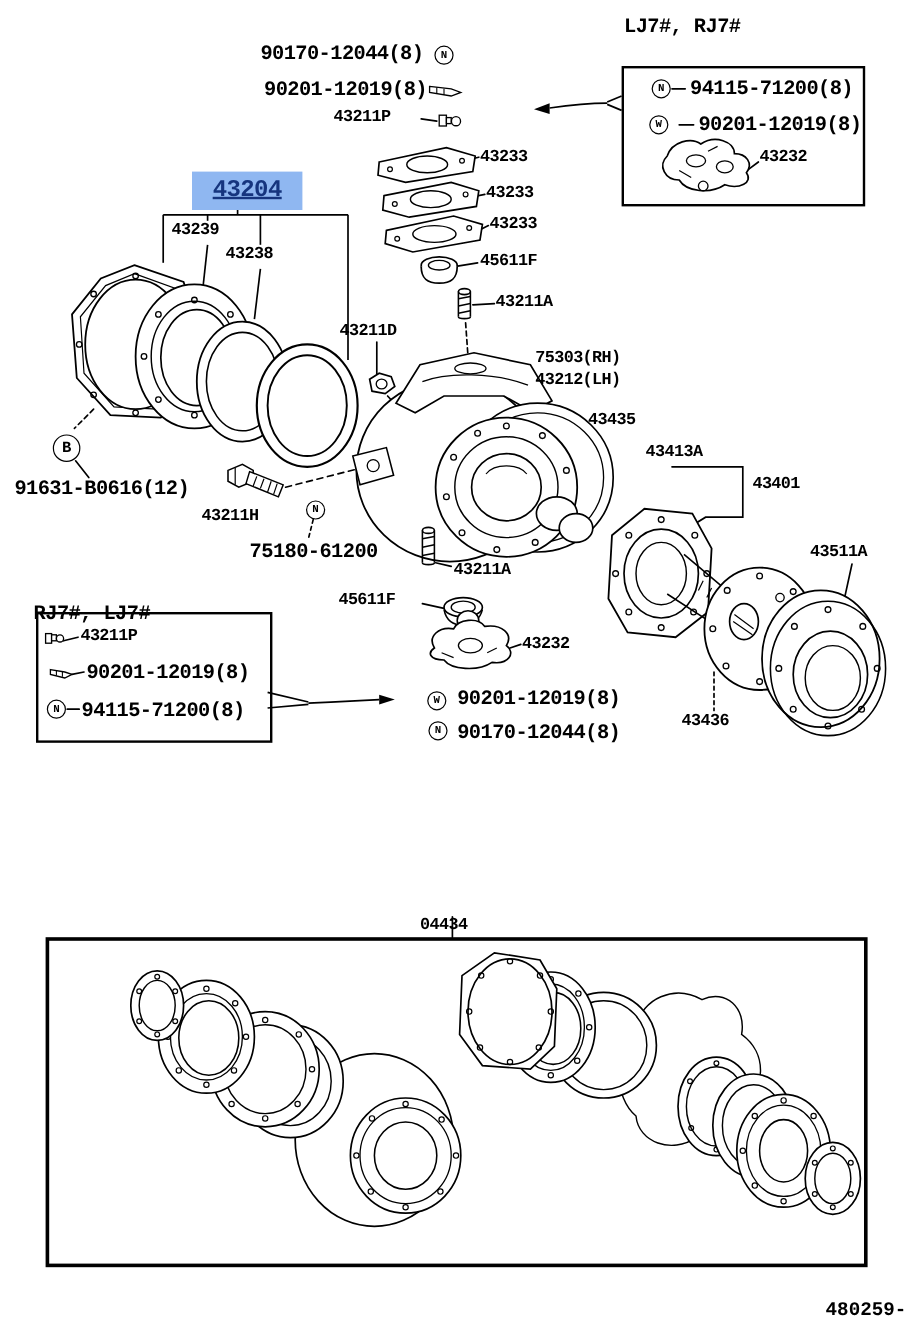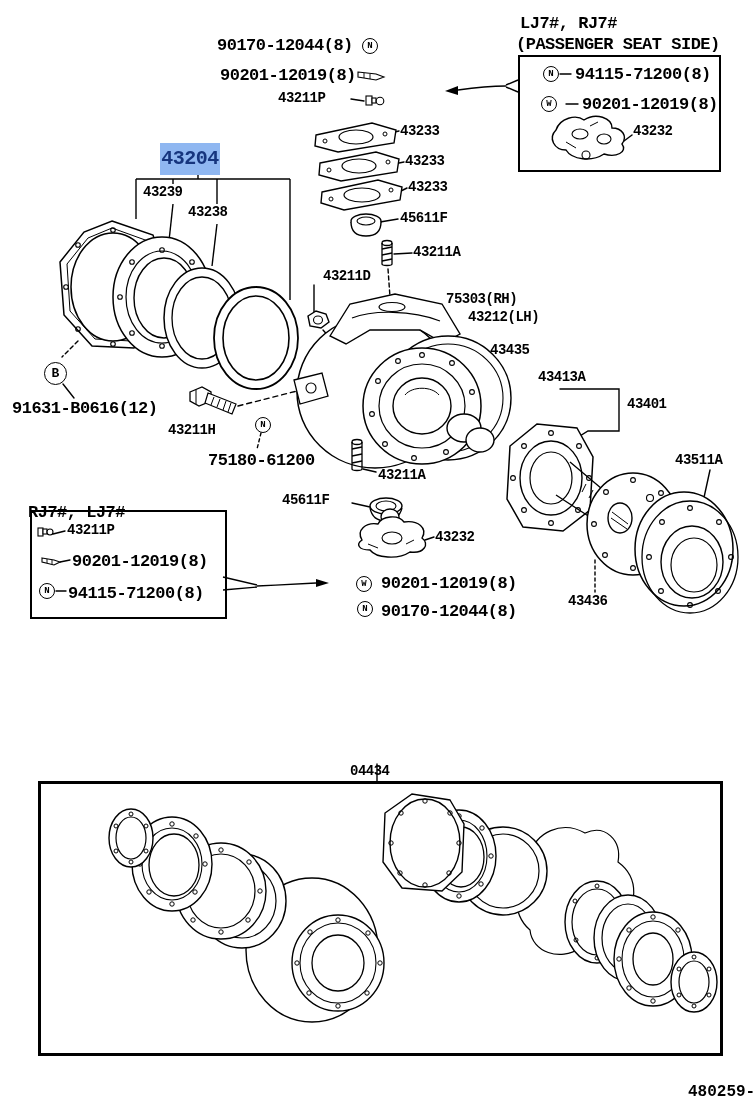--- a/index.html
+++ b/index.html
@@ -3,22 +3,22 @@
 <meta charset="utf-8">
 <style>
   html,body{margin:0;padding:0;background:#fff;}
   .screen{position:relative;width:756px;height:1108px;background:#fff;overflow:hidden;
           font-family:"Liberation Mono","DejaVu Sans Mono",monospace;font-weight:bold;color:#000;}
   .art{position:absolute;left:0;top:0;}
   .lbl{position:absolute;white-space:nowrap;line-height:1;letter-spacing:-0.5px;}
   .s20{font-size:14px;}
   .s17{font-size:17px;}
   .s12{font-size:16px;letter-spacing:0;}
-  .hl{left:160px;top:143px;width:60px;height:32px;display:flex;align-items:center;justify-content:center;
-      background:#8FB7F1;color:#16357E;font-size:20px;}
+  .hl{left:160px;top:143px;width:92px;height:32px;display:flex;align-items:center;justify-content:center;
+      background:#8FB7F1;color:#16357E;font-size:20px;text-decoration:underline;}
   .cbox{position:absolute;border:2px solid #000;background:transparent;}
   .marker{position:absolute;width:14px;height:14px;border:1.5px solid #000;border-radius:50%;
           display:flex;align-items:center;justify-content:center;font-size:9px;line-height:1;background:#fff;}
   .marker.big{width:21px;height:21px;font-size:13px;}
 </style>
 </head>
 <body>
 
 <div class="screen">
 
@@ -426,38 +426,37 @@
 
 <div class="cbox" style="left:518px;top:55px;width:199px;height:113px;"></div>
 <div class="cbox" style="left:30px;top:510px;width:193px;height:105px;"></div>
 <div class="cbox" style="left:38px;top:781px;width:679px;height:269px;border-width:3px;"></div>
 
 <div class="lbl s17" style="left:217px;top:37px;">90170-12044(8)</div>
 <div class="lbl s17" style="left:220px;top:67px;">90201-12019(8)</div>
 <div class="lbl s20" style="left:278px;top:91px;">43211P</div>
 
 <div class="lbl s17" style="left:520px;top:15px;">LJ7#, RJ7#</div>
-<div class="lbl s17" style="left:516px;top:36px;">(PASSENGER SEAT SIDE)</div>
 <div class="lbl s17" style="left:575px;top:66px;">94115-71200(8)</div>
 <div class="lbl s17" style="left:582px;top:96px;">90201-12019(8)</div>
 <div class="lbl s20" style="left:633px;top:124px;">43232</div>
 
 <div class="lbl s20" style="left:400px;top:124px;">43233</div>
 <div class="lbl s20" style="left:405px;top:154px;">43233</div>
 <div class="lbl s20" style="left:408px;top:180px;">43233</div>
 <div class="lbl s20" style="left:400px;top:211px;">45611F</div>
 <div class="lbl s20" style="left:413px;top:245px;">43211A</div>
-<div class="lbl s20" style="left:283px;top:269px;margin-left:40px;">43211D</div>
+<div class="lbl s20" style="left:283px;top:269px;">43211D</div>
 
 <div class="lbl hl">43204</div>
 <div class="lbl s20" style="left:143px;top:185px;">43239</div>
 <div class="lbl s20" style="left:188px;top:205px;">43238</div>
 
 <div class="lbl s20" style="left:446px;top:292px;">75303(RH)</div>
-<div class="lbl s20" style="left:468px;top:310px;">43212(LH)</div>
+<div class="lbl s20" style="left:446px;top:310px;">43212(LH)</div>
 <div class="lbl s20" style="left:490px;top:343px;">43435</div>
 <div class="lbl s20" style="left:538px;top:370px;">43413A</div>
 <div class="lbl s20" style="left:627px;top:397px;">43401</div>
 <div class="lbl s20" style="left:675px;top:453px;">43511A</div>
 
 <div class="lbl s17" style="left:12px;top:400px;">91631-B0616(12)</div>
 <div class="lbl s20" style="left:168px;top:423px;">43211H</div>
 <div class="lbl s17" style="left:208px;top:452px;">75180-61200</div>
 <div class="lbl s20" style="left:378px;top:468px;">43211A</div>
 <div class="lbl s20" style="left:282px;top:493px;">45611F</div>

